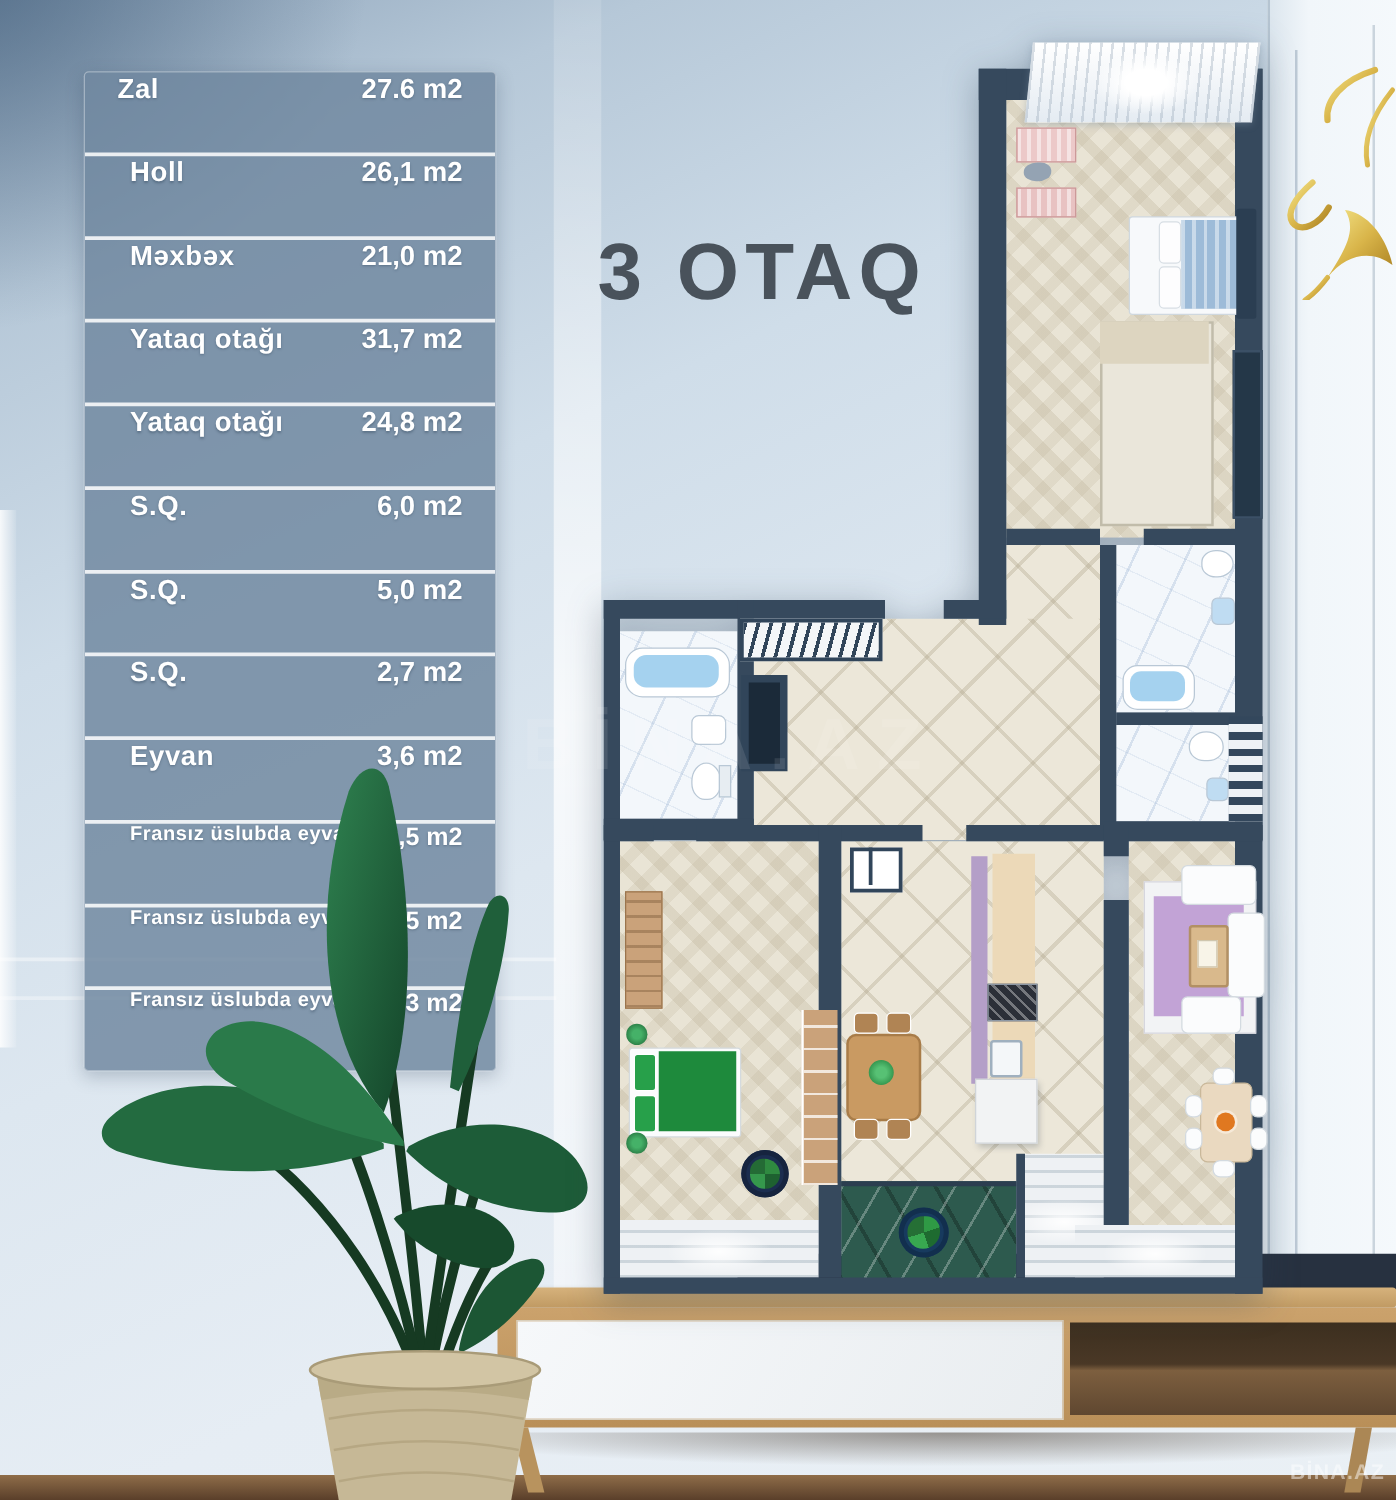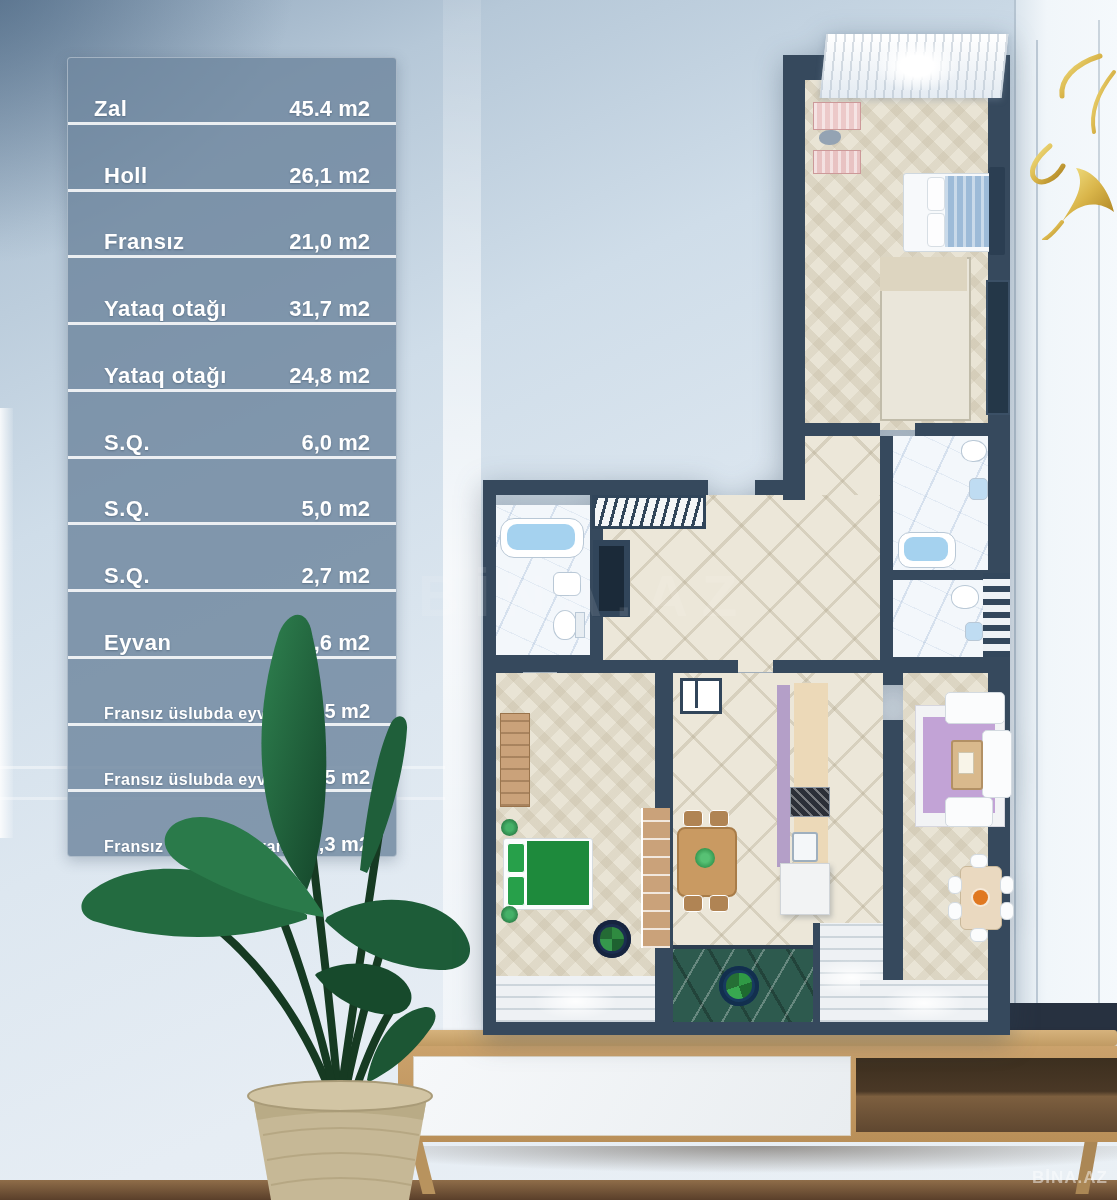--- a/index.html
+++ b/index.html
@@ -21,21 +21,21 @@
     background-image:radial-gradient(60px 26px at 50% 55%,rgba(255,255,255,.95),rgba(255,255,255,0) 70%),
                      repeating-linear-gradient(0deg,rgba(150,168,180,.38) 0 2px,transparent 2px 12px);}
   .floor-g{background-color:#2d5a4e;
     background-image:repeating-linear-gradient(120deg,rgba(255,255,255,.28) 0 2px,transparent 2px 26px),
                      repeating-linear-gradient(60deg,rgba(0,0,0,.25) 0 3px,transparent 3px 34px);}
   .white-box{background:#fbfcfd;border:1px solid #d3dae0;border-radius:5px;}
   .fixture{background:#ffffff;border:1px solid #b9c8d6;}
   #area-table{position:absolute;left:67px;top:57px;width:328px;height:798px;display:flex;flex-direction:column;
     border-radius:4px;border:1px solid rgba(255,255,255,.35);overflow:hidden;
     background:rgba(112,136,160,.84);box-shadow:0 4px 14px rgba(40,60,85,.25);}
-  .row{flex:1;display:flex;align-items:flex-end;justify-content:space-between;padding:0 26px;color:#fff;}
+  .row{flex:1;display:flex;align-items:flex-start;justify-content:space-between;padding:0 26px;color:#fff;}
   .row + .row{border-top:3px solid rgba(255,255,255,.85);padding-left:36px;}
   .row .lbl{font-size:22px;font-weight:600;letter-spacing:.5px;text-shadow:0 1px 2px rgba(30,50,70,.35);}
   .row .val{font-size:22px;font-weight:800;text-shadow:0 1px 2px rgba(30,50,70,.35);}
   .row.small .lbl{font-size:16px;}
   .row.small .val{font-size:20px;}
   #plan-title{position:absolute;left:478px;top:180px;width:330px;text-align:left;color:#49525b;
     font-size:64px;font-weight:800;letter-spacing:5px;}
   #plan-subtitle{position:absolute;left:483px;top:292px;width:330px;color:#4d5a67;
     font-size:50px;font-weight:500;letter-spacing:2px;}
   .wm-center{position:absolute;left:418px;top:562px;font-size:58px;font-weight:800;letter-spacing:14px;
@@ -229,28 +229,28 @@
     <div class="abs white-box" style="left:465px;top:836px;width:12px;height:16px;border-radius:6px;"></div>
     <div class="abs white-box" style="left:517px;top:836px;width:12px;height:16px;border-radius:6px;"></div>
     <div class="abs white-box" style="left:465px;top:862px;width:12px;height:16px;border-radius:6px;"></div>
     <div class="abs white-box" style="left:517px;top:862px;width:12px;height:16px;border-radius:6px;"></div>
     <div class="abs white-box" style="left:487px;top:888px;width:16px;height:12px;border-radius:6px;"></div>
   </div>
 
   <div id="area-table">
     <div class="row">
         <span class="lbl">Zal</span>
-        <span class="val">45.4 m2</span>
+        <span class="val">27.6 m2</span>
       </div>
     <div class="row">
         <span class="lbl">Holl</span>
         <span class="val">26,1 m2</span>
       </div>
     <div class="row">
-        <span class="lbl">Fransız</span>
+        <span class="lbl">Məxbəx</span>
         <span class="val">21,0 m2</span>
       </div>
     <div class="row">
         <span class="lbl">Yataq otağı</span>
         <span class="val">31,7 m2</span>
       </div>
     <div class="row">
         <span class="lbl">Yataq otağı</span>
         <span class="val">24,8 m2</span>
       </div>
@@ -277,17 +277,18 @@
     <div class="row small">
         <span class="lbl">Fransız üslubda eyvan</span>
         <span class="val">0,5 m2</span>
       </div>
     <div class="row small">
         <span class="lbl">Fransız üslubda eyvan</span>
         <span class="val">0,3 m2</span>
       </div>
   </div>
 
+  <div id="plan-title">3 OTAQ</div>
 
   <div class="wm-center">BİNA.AZ</div>
   <div class="wm-corner">BİNA.AZ</div>
 
 </div>
 
 </body></html>

